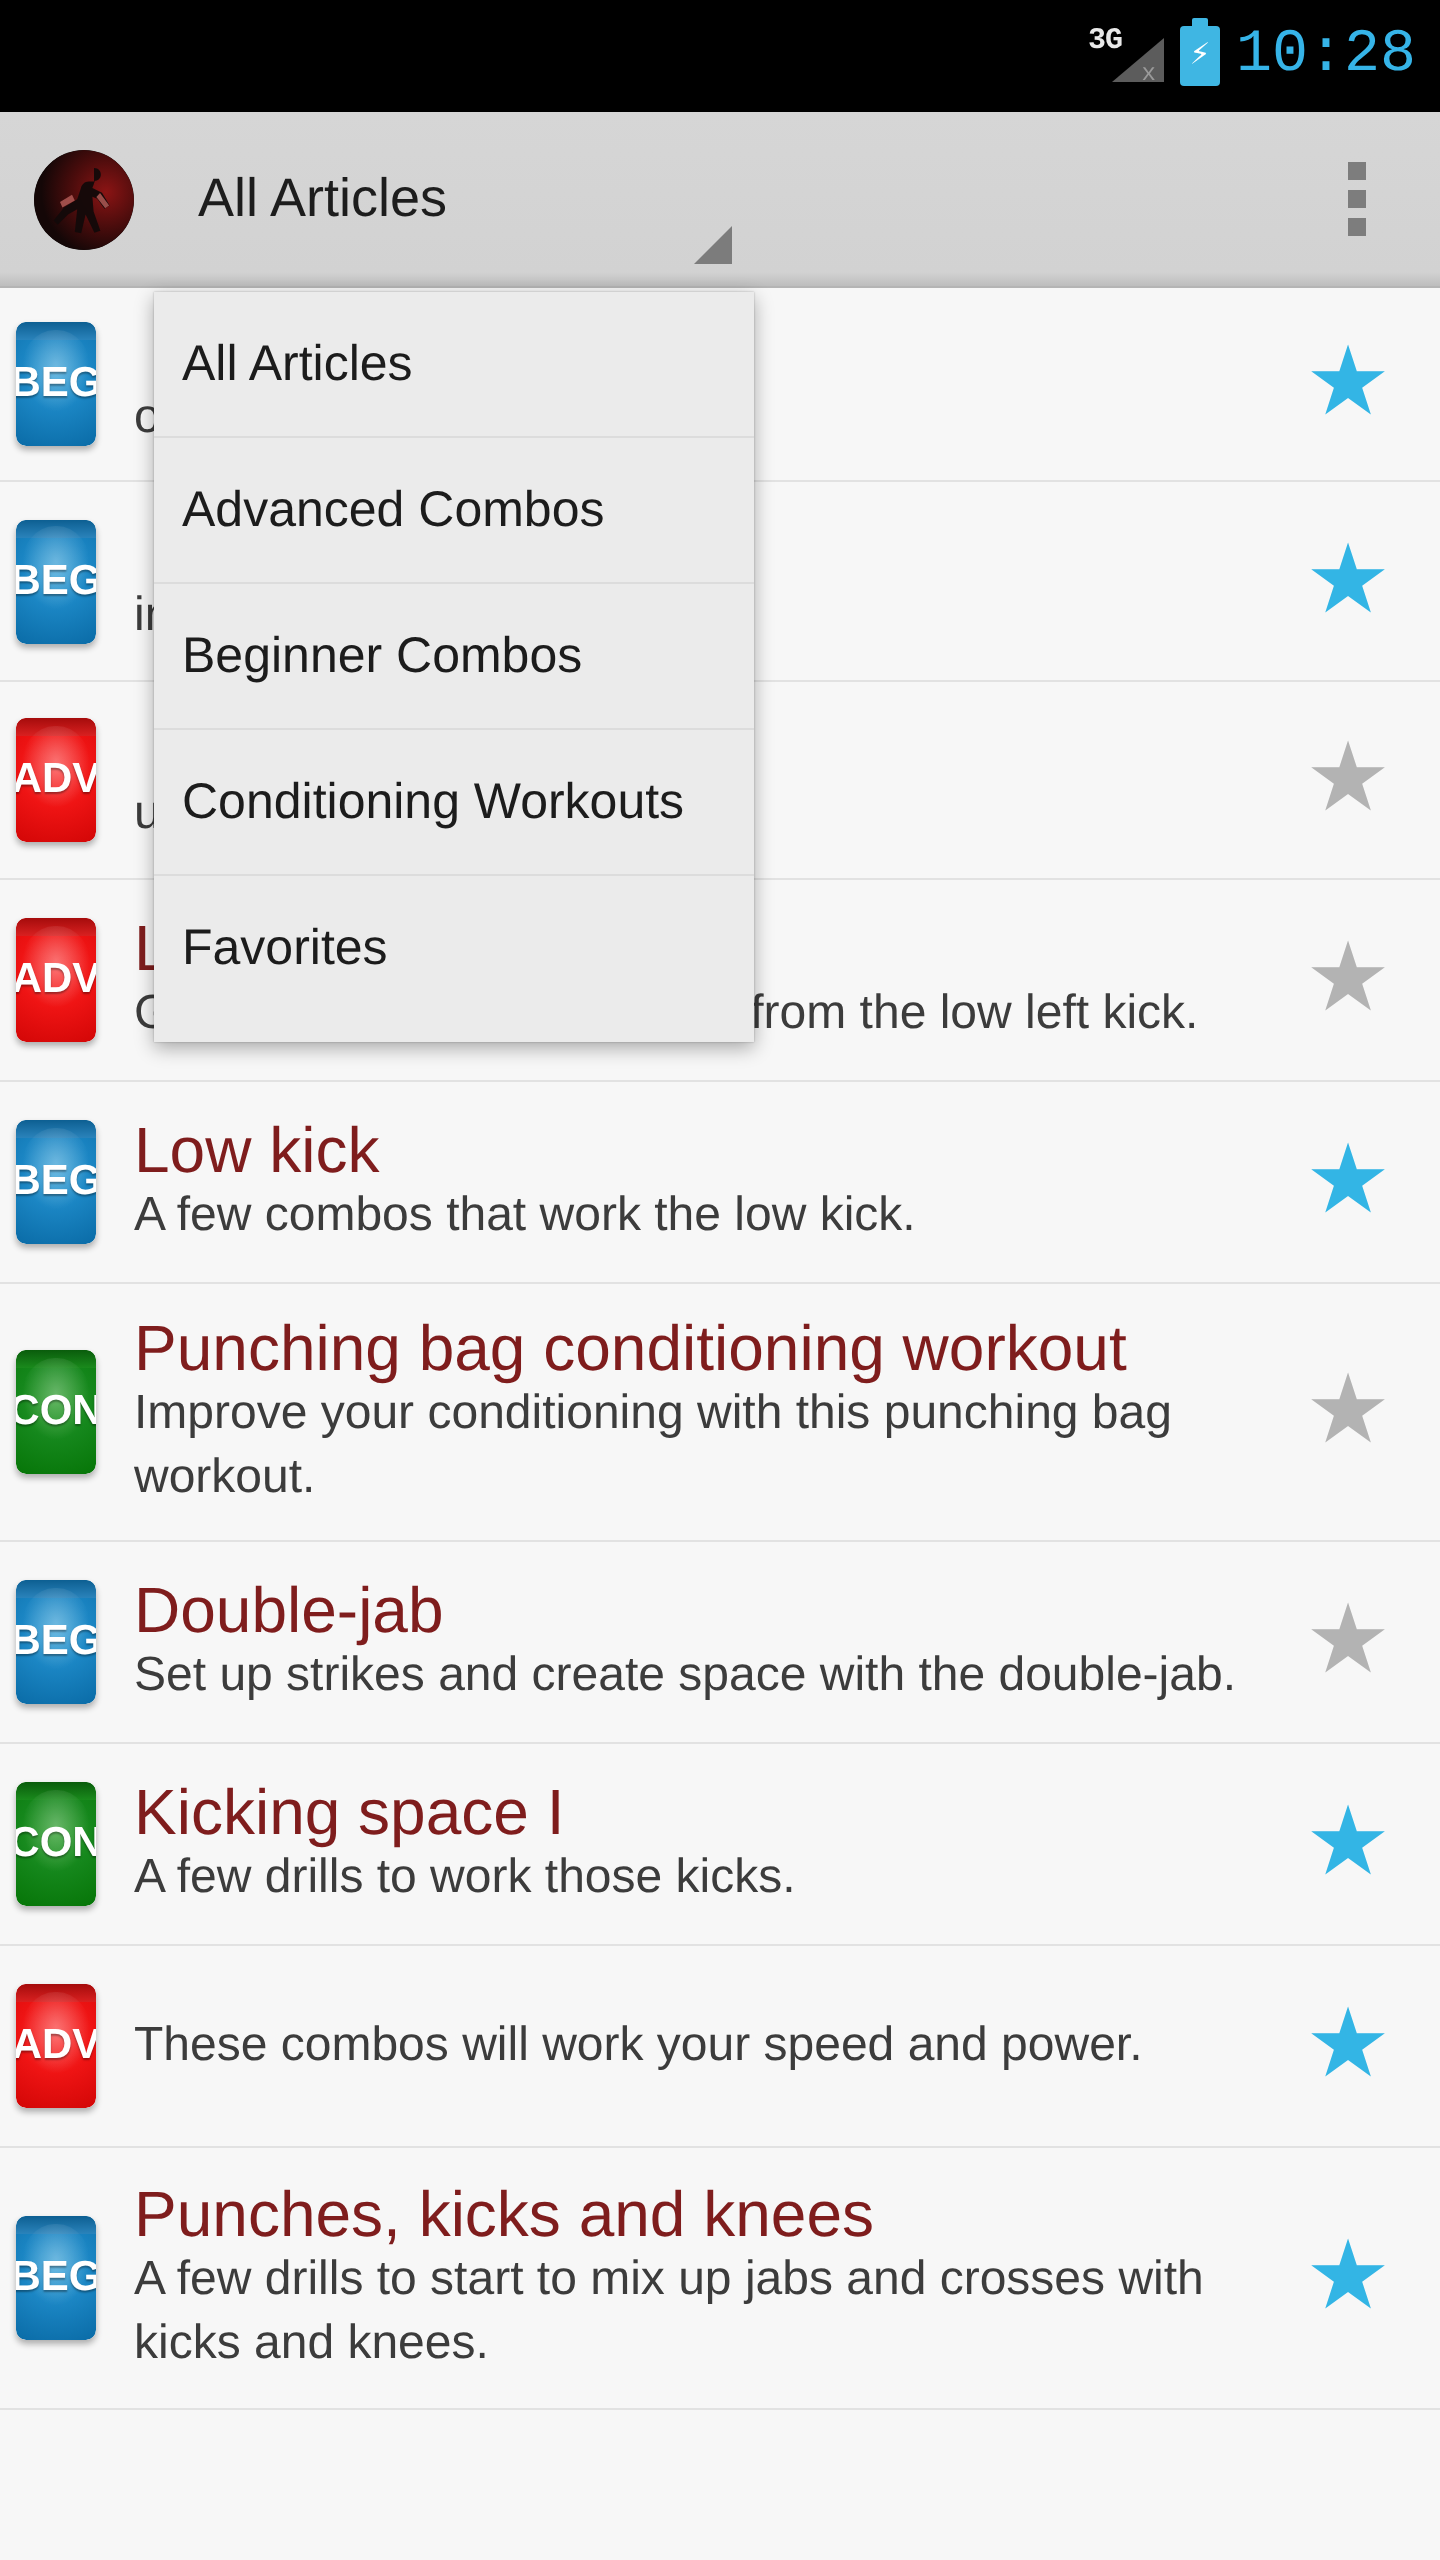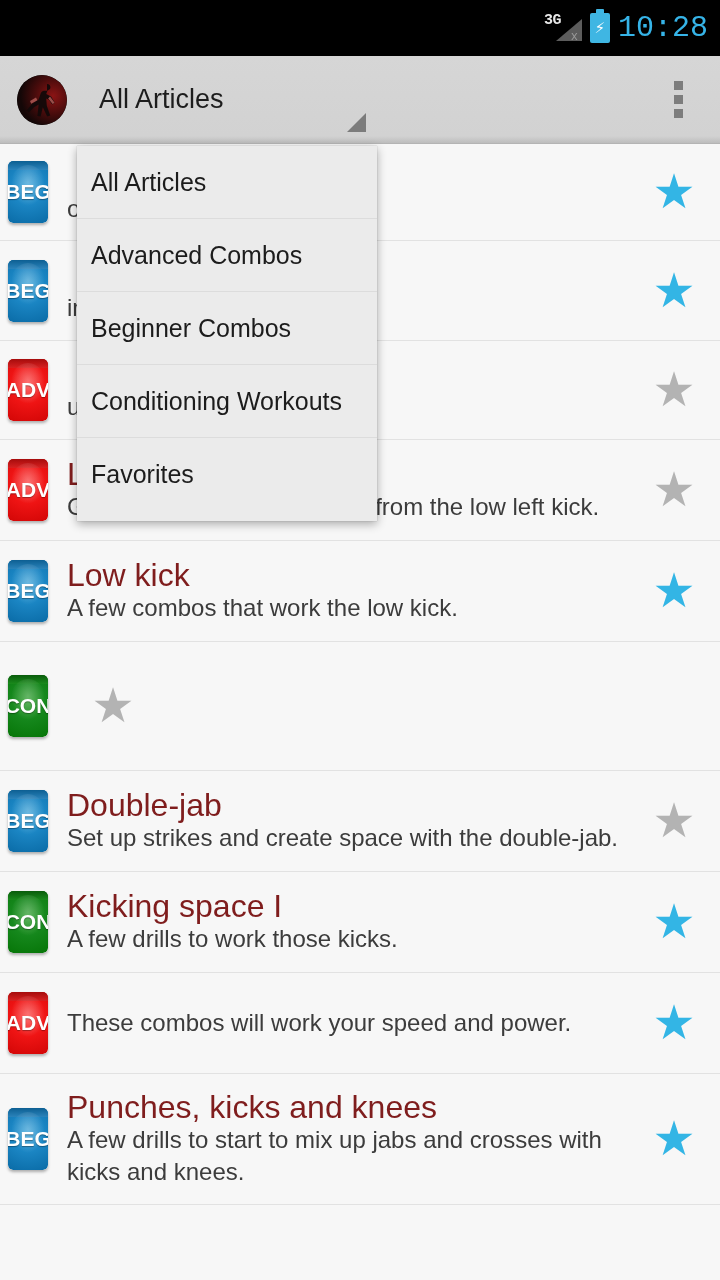--- a/index.html
+++ b/index.html
@@ -259,20 +259,24 @@
         </div>
         <div class="star on">★</div>
       </div>
       <div class="row" style="height: 129px;">
         <div class="badge con">
           <div class="face"></div>
           <div class="top"></div>
           <div class="shine"></div>
           <span>CON</span>
         </div>
+        <div class="rowtext">
+          <div class="rowtitle">Punching bag conditioning workout</div>
+          <div class="rowdesc">Improve your conditioning with this punching bag workout.</div>
+        </div>
         <div class="star off">★</div>
       </div>
       <div class="row" style="height: 101px;">
         <div class="badge beg">
           <div class="face"></div>
           <div class="top"></div>
           <div class="shine"></div>
           <span>BEG</span>
         </div>
         <div class="rowtext">

